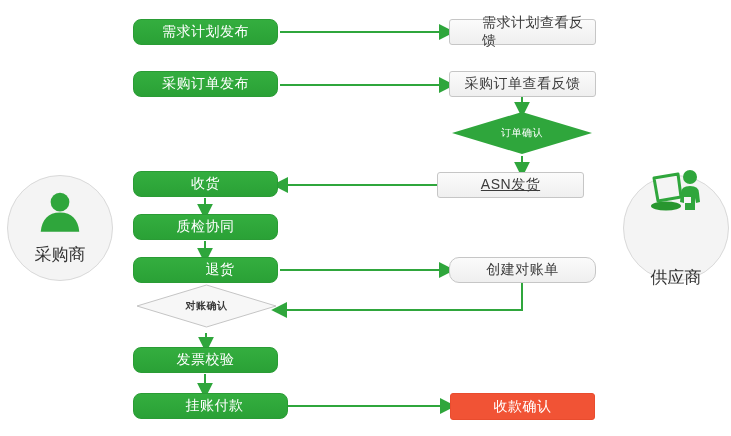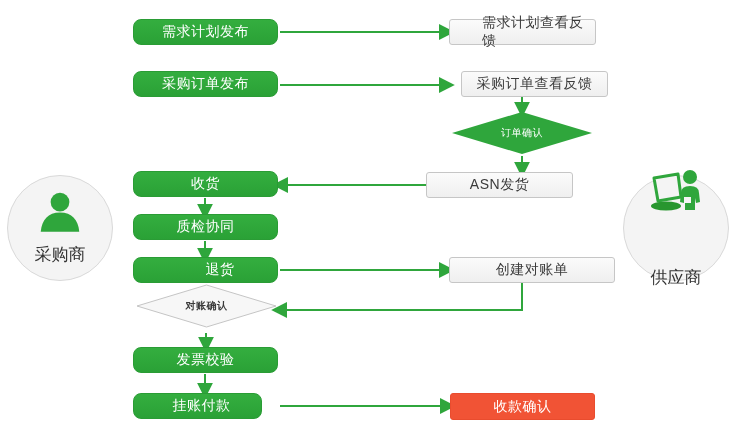--- a/index.html
+++ b/index.html
@@ -74,45 +74,45 @@
     </span>
     <span class="alabel">供应商</span>
   </div>
 
   <div class="node green" style="left:133px;top:19px;width:145px;height:26px;">需求计划发布</div>
 
   <div class="node light" style="left:449px;top:19px;width:147px;height:26px;padding-left:32px;">需求计划查看反馈</div>
 
   <div class="node green" style="left:133px;top:71px;width:145px;height:26px;">采购订单发布</div>
 
-  <div class="node light" style="left:449px;top:71px;width:147px;height:26px;margin-left:12px;">采购订单查看反馈</div>
+  <div class="node light" style="left:449px;top:71px;width:147px;height:26px;">采购订单查看反馈</div>
 
   <div class="diamond green" style="left:452px;top:112px;width:140px;height:42px;">
     <svg width="140" height="42" viewBox="0 0 140 42">
       <polygon points="70,0 140,21 70,42 0,21" fill="#2fa63c"></polygon>
     </svg>
     <span class="dlabel">订单确认</span>
   </div>
 
   <div class="node green" style="left:133px;top:171px;width:145px;height:26px;">收货</div>
 
-  <div class="node light" style="left:426px;top:172px;width:147px;height:26px;">ASN发货</div>
+  <div class="node light" style="left:437px;top:172px;width:147px;height:26px;text-decoration:underline;">ASN发货</div>
 
   <div class="node green" style="left:133px;top:214px;width:145px;height:26px;">质检协同</div>
 
   <div class="node green" style="left:133px;top:257px;width:145px;height:26px;padding-left:29px;">退货</div>
 
-  <div class="node light" style="left:449px;top:257px;width:166px;height:26px;">创建对账单</div>
+  <div class="node light" style="left:449px;top:257px;width:147px;height:26px;border-radius:10px;">创建对账单</div>
 
   <div class="diamond light" style="left:136px;top:284px;width:141px;height:44px;font-weight:bold;">
     <svg width="141" height="44" viewBox="0 0 141 44">
       <polygon points="70.5,1 140,22 70.5,43 1,22" fill="#f7f7f7" stroke="#c5c5c5" stroke-width="1"></polygon>
     </svg>
     <span class="dlabel">对账确认</span>
   </div>
 
   <div class="node green" style="left:133px;top:347px;width:145px;height:26px;">发票校验</div>
 
-  <div class="node green" style="left:133px;top:393px;width:129px;height:26px;padding-left:8px;">挂账付款</div>
+  <div class="node green" style="left:133px;top:393px;width:155px;height:26px;padding-left:8px;">挂账付款</div>
 
   <div class="node red" style="left:450px;top:393px;width:145px;height:27px;">收款确认</div>
 
 </div>
 
 </body></html>

